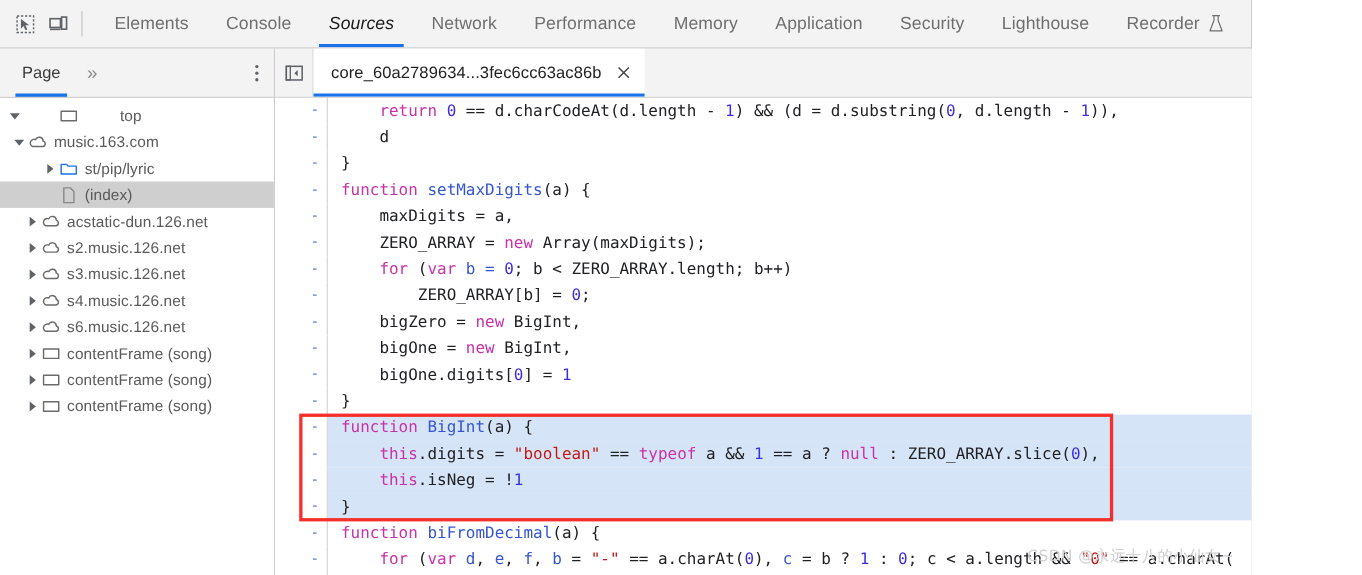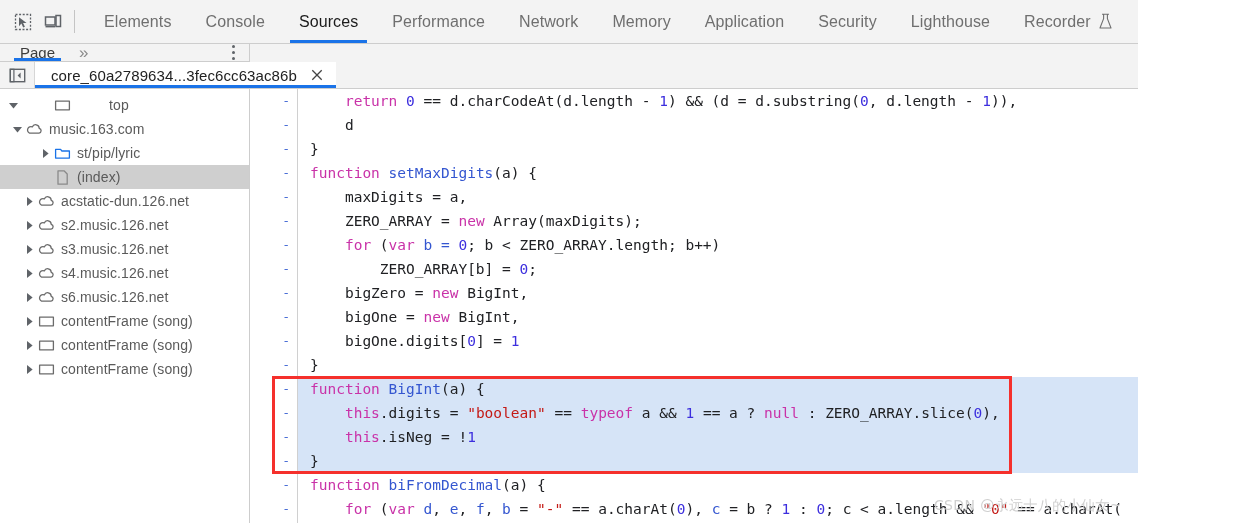--- a/index.html
+++ b/index.html
@@ -66,20 +66,21 @@
     align-items: center;
     font-size: 16px;
     color: #6f6f6f;
     white-space: nowrap;
     cursor: pointer;
     position: relative;
     letter-spacing: .1px;
   }
   .main-tab.selected {
     color: #1a1a1a;
+    font-style: italic;
   }
   .main-tab.selected::after {
     content: "";
     position: absolute;
     left: 8px;
     right: 8px;
     bottom: 0;
     height: 3px;
     background: #1a73e8;
   }
@@ -90,21 +91,20 @@
   }
 
   
   .sub-row {
     height: 45px;
     min-height: 45px;
     display: flex;
     align-items: stretch;
     background: #f3f3f3;
     box-sizing: border-box;
-    flex-direction: column;
   }
   .nav-pane-header {
     width: 250px;
     min-width: 250px;
     display: flex;
     align-items: center;
     background: #f3f3f3;
     border-right: 1px solid #cdcdcd;
     border-bottom: 1px solid #cdcdcd;
     box-sizing: border-box;
@@ -349,22 +349,22 @@
           <rect x="12" y="2.5" width="4.5" height="11" fill="none" stroke="#5f6368" stroke-width="1.5"></rect>
           <rect x="1.5" y="13" width="9.5" height="1.4" fill="#5f6368"></rect>
         </svg>
       </div>
       <div class="tb-sep"></div>
     </div>
     <div class="main-tabs">
       <div class="main-tab">Elements</div>
       <div class="main-tab">Console</div>
       <div class="main-tab selected">Sources</div>
+      <div class="main-tab">Network</div>
       <div class="main-tab">Performance</div>
-      <div class="main-tab">Network</div>
       <div class="main-tab">Memory</div>
       <div class="main-tab">Application</div>
       <div class="main-tab">Security</div>
       <div class="main-tab">Lighthouse</div>
       <div class="main-tab">
         <span>Recorder</span>
         <span class="flask">
           <svg width="15" height="17" viewBox="0 0 15 17">
             <path d="M4 1.2h7M5.6 1.2v4.4L2 15h11L9.4 5.6V1.2" fill="none" stroke="#6f6f6f" stroke-width="1.1" stroke-linejoin="round"></path>
           </svg>

